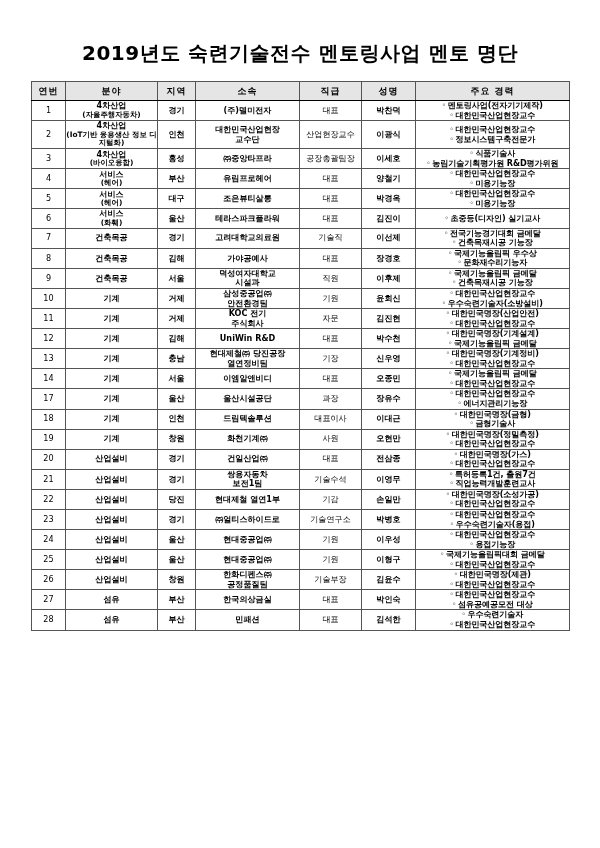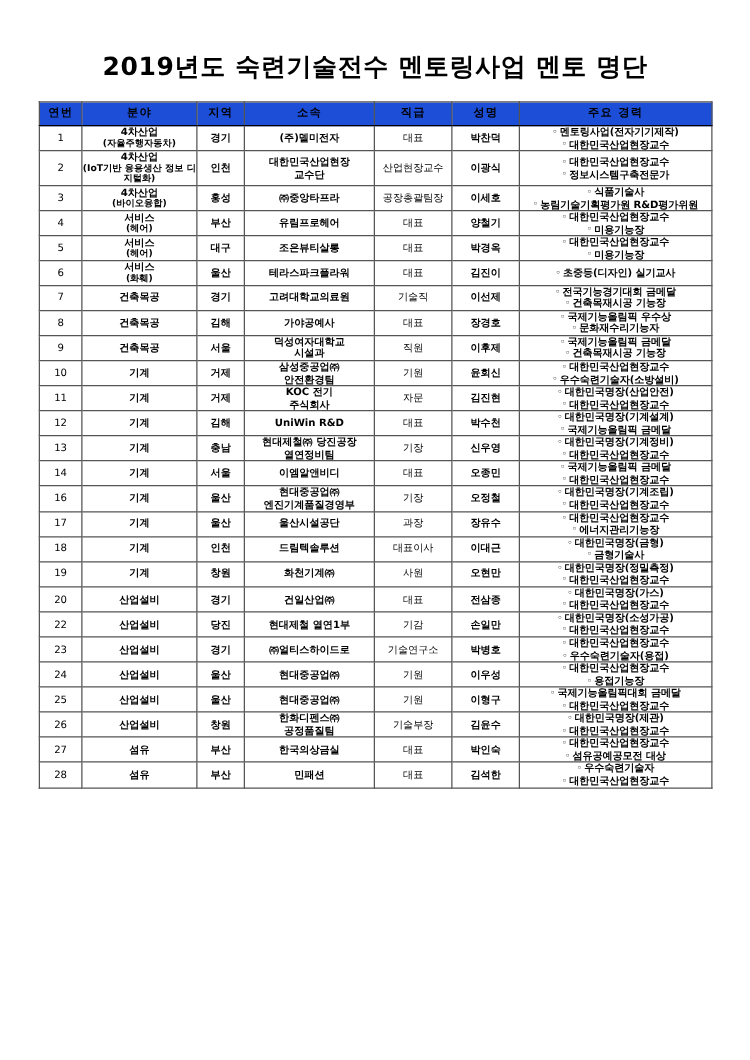--- a/index.html
+++ b/index.html
@@ -45,21 +45,21 @@
   table.roster th, table.roster td {
     border: 0.7px solid #555;
     padding: 0;
     vertical-align: middle;
     text-align: center;
     font-size: 8.1px;
     line-height: 1.18;
     color: #000;
   }
   table.roster thead th {
-    background: #1d4ed8;
+    background: #e5e5e5;
     font-weight: bold;
     font-size: 9px;
     height: 18px;
     border-bottom: 1.4px solid #000;
     letter-spacing: 1px;
   }
   .c-no    { width: 34px; }
   .c-field { width: 92px; }
   .c-reg   { width: 38px; }
   .c-org   { width: 104px; }
@@ -352,37 +352,20 @@
               <span class="org-line">이엠알앤비디</span>
             </td>
             <td class="cell-pos">대표</td>
             <td class="cell-name">오종민</td>
             <td class="cell-career">
               <span class="career-item">국제기능올림픽 금메달</span>
               <span class="career-item">대한민국산업현장교수</span>
             </td>
           </tr>
           <tr>
-            <td class="cell-no">16</td>
-            <td class="cell-field">
-              <span class="field-main">기계</span>
-            </td>
-            <td class="cell-reg">울산</td>
-            <td class="cell-org">
-              <span class="org-line">현대중공업㈜</span>
-              <span class="org-line">엔진기계품질경영부</span>
-            </td>
-            <td class="cell-pos">기장</td>
-            <td class="cell-name">오정철</td>
-            <td class="cell-career">
-              <span class="career-item">대한민국명장(기계조립)</span>
-              <span class="career-item">대한민국산업현장교수</span>
-            </td>
-          </tr>
-          <tr>
             <td class="cell-no">17</td>
             <td class="cell-field">
               <span class="field-main">기계</span>
             </td>
             <td class="cell-reg">울산</td>
             <td class="cell-org">
               <span class="org-line">울산시설공단</span>
             </td>
             <td class="cell-pos">과장</td>
             <td class="cell-name">장유수</td>
@@ -430,20 +413,37 @@
             </td>
             <td class="cell-reg">경기</td>
             <td class="cell-org">
               <span class="org-line">건일산업㈜</span>
             </td>
             <td class="cell-pos">대표</td>
             <td class="cell-name">전삼종</td>
             <td class="cell-career">
               <span class="career-item">대한민국명장(가스)</span>
               <span class="career-item">대한민국산업현장교수</span>
+            </td>
+          </tr>
+          <tr>
+            <td class="cell-no">21</td>
+            <td class="cell-field">
+              <span class="field-main">산업설비</span>
+            </td>
+            <td class="cell-reg">경기</td>
+            <td class="cell-org">
+              <span class="org-line">쌍용자동차</span>
+              <span class="org-line">보전1팀</span>
+            </td>
+            <td class="cell-pos">기술수석</td>
+            <td class="cell-name">이영무</td>
+            <td class="cell-career">
+              <span class="career-item">특허등록1건, 출원7건</span>
+              <span class="career-item">직업능력개발훈련교사</span>
             </td>
           </tr>
           <tr>
             <td class="cell-no">22</td>
             <td class="cell-field">
               <span class="field-main">산업설비</span>
             </td>
             <td class="cell-reg">당진</td>
             <td class="cell-org">
               <span class="org-line">현대제철 열연1부</span>

